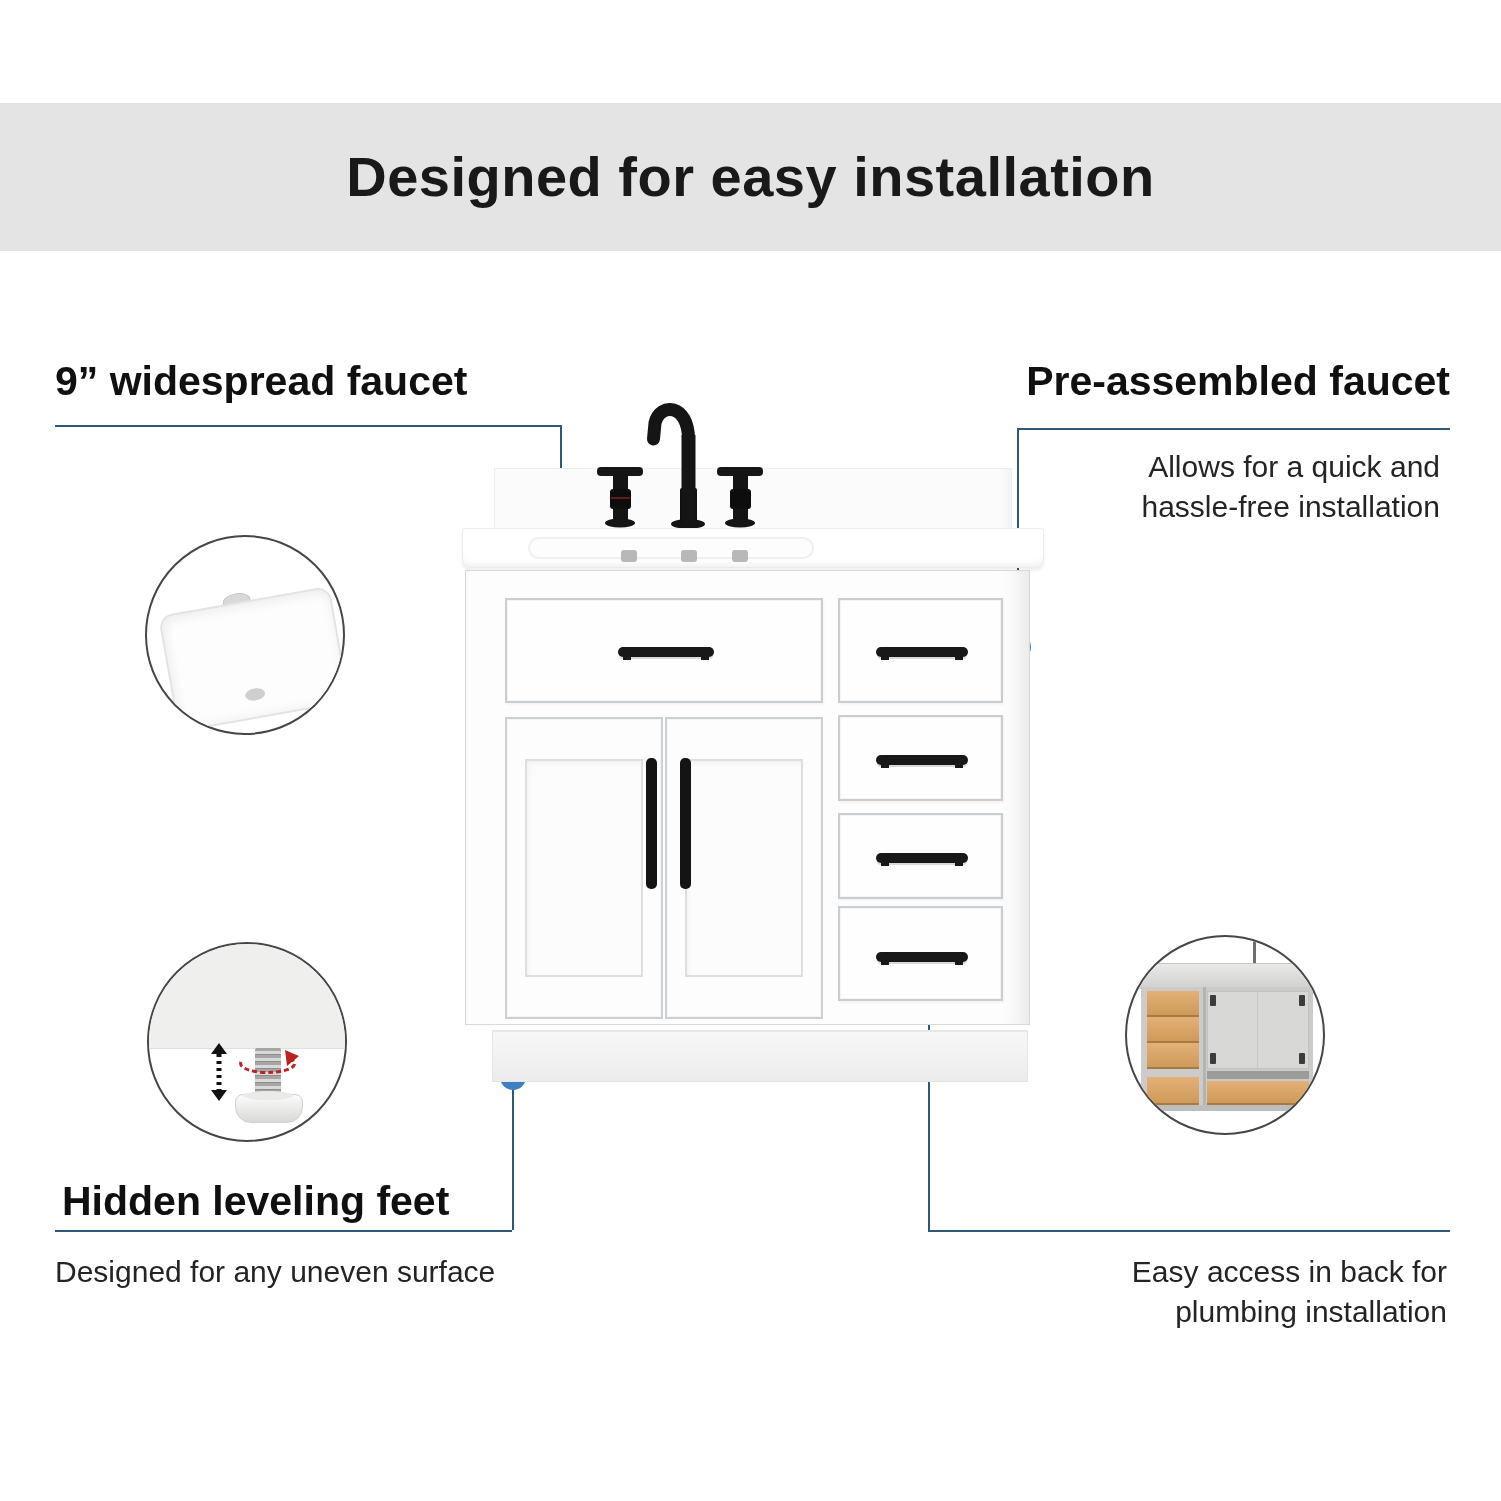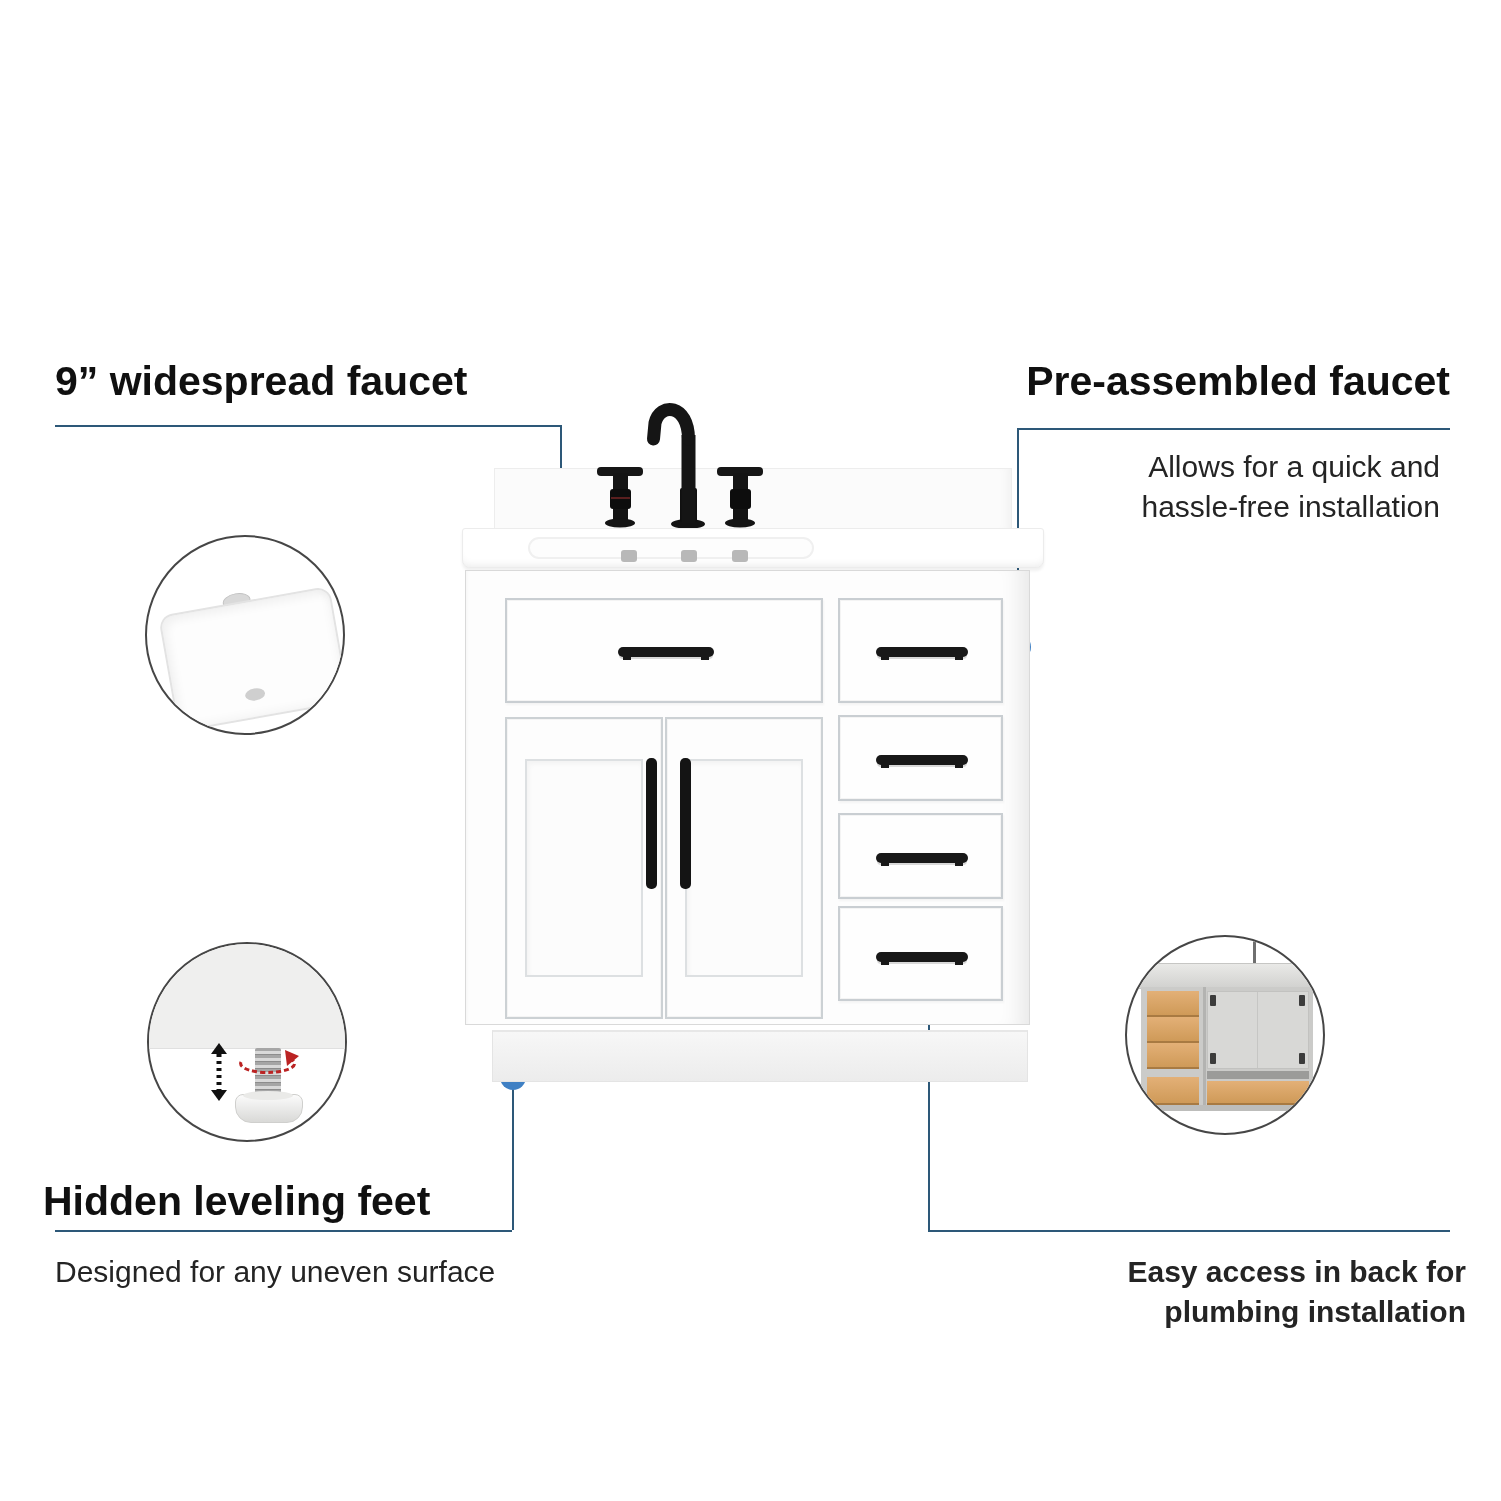--- a/index.html
+++ b/index.html
@@ -80,40 +80,43 @@
   .pull-v{position:absolute;width:11px;background:#141414;border-radius:5px;}
   .plinth{position:absolute;left:492px;top:1030px;width:536px;height:52px;
           background:linear-gradient(180deg,#f7f7f7,#ececec);border:1px solid #e4e4e4;
           border-top:2px solid #e7e7e7;box-sizing:border-box;}
 </style>
 </head>
 <body>
 
 <div class="canvas">
 
+  <div class="title-band">
+    <h1>Designed for easy installation</h1>
+  </div>
 
   <h2 class="co-head" style="left:55px;top:358px;">9” widespread faucet</h2>
   <div class="line" style="left:55px;top:425px;width:507px;height:2px;"></div>
   <div class="line" style="left:560px;top:425px;width:2px;height:87px;"></div>
   <div class="dot" style="left:549px;top:510px;"></div>
 
   <h2 class="co-head align-right" style="right:51px;top:358px;">Pre-assembled faucet</h2>
   <p class="co-body align-right" style="right:61px;top:447px;">Allows for  a quick and
 hassle-free installation</p>
   <div class="line" style="left:1017px;top:428px;width:433px;height:2px;"></div>
   <div class="line" style="left:1017px;top:428px;width:2px;height:206px;"></div>
   <div class="dot" style="left:1005px;top:634px;"></div>
 
-  <h2 class="co-head" style="left:43px;top:1178px;">Hidden leveling feet</h2>
+  <h2 class="co-head" style="left:62px;top:1178px;">Hidden leveling feet</h2>
   <p class="co-body" style="left:55px;top:1252px;text-align:center;">Designed for any uneven surface</p>
   <div class="line" style="left:55px;top:1230px;width:457px;height:2px;"></div>
   <div class="line" style="left:512px;top:1078px;width:2px;height:152px;"></div>
   <div class="dot" style="left:500px;top:1064px;"></div>
 
-  <p class="co-body align-right" style="right:35px;top:1252px;font-weight:bold;">Easy access in back for
+  <p class="co-body align-right" style="right:54px;top:1252px;">Easy access in back for
 plumbing installation</p>
   <div class="line" style="left:928px;top:1230px;width:522px;height:2px;"></div>
   <div class="line" style="left:928px;top:940px;width:2px;height:290px;"></div>
   <div class="dot" style="left:916px;top:915px;"></div>
 
   <div class="backsplash"></div>
 
   <svg class="abs" style="left:590px;top:393px;" width="200" height="140" viewBox="0 0 200 140">
 
     <ellipse cx="98" cy="131" rx="17" ry="5" fill="#141414"></ellipse>

